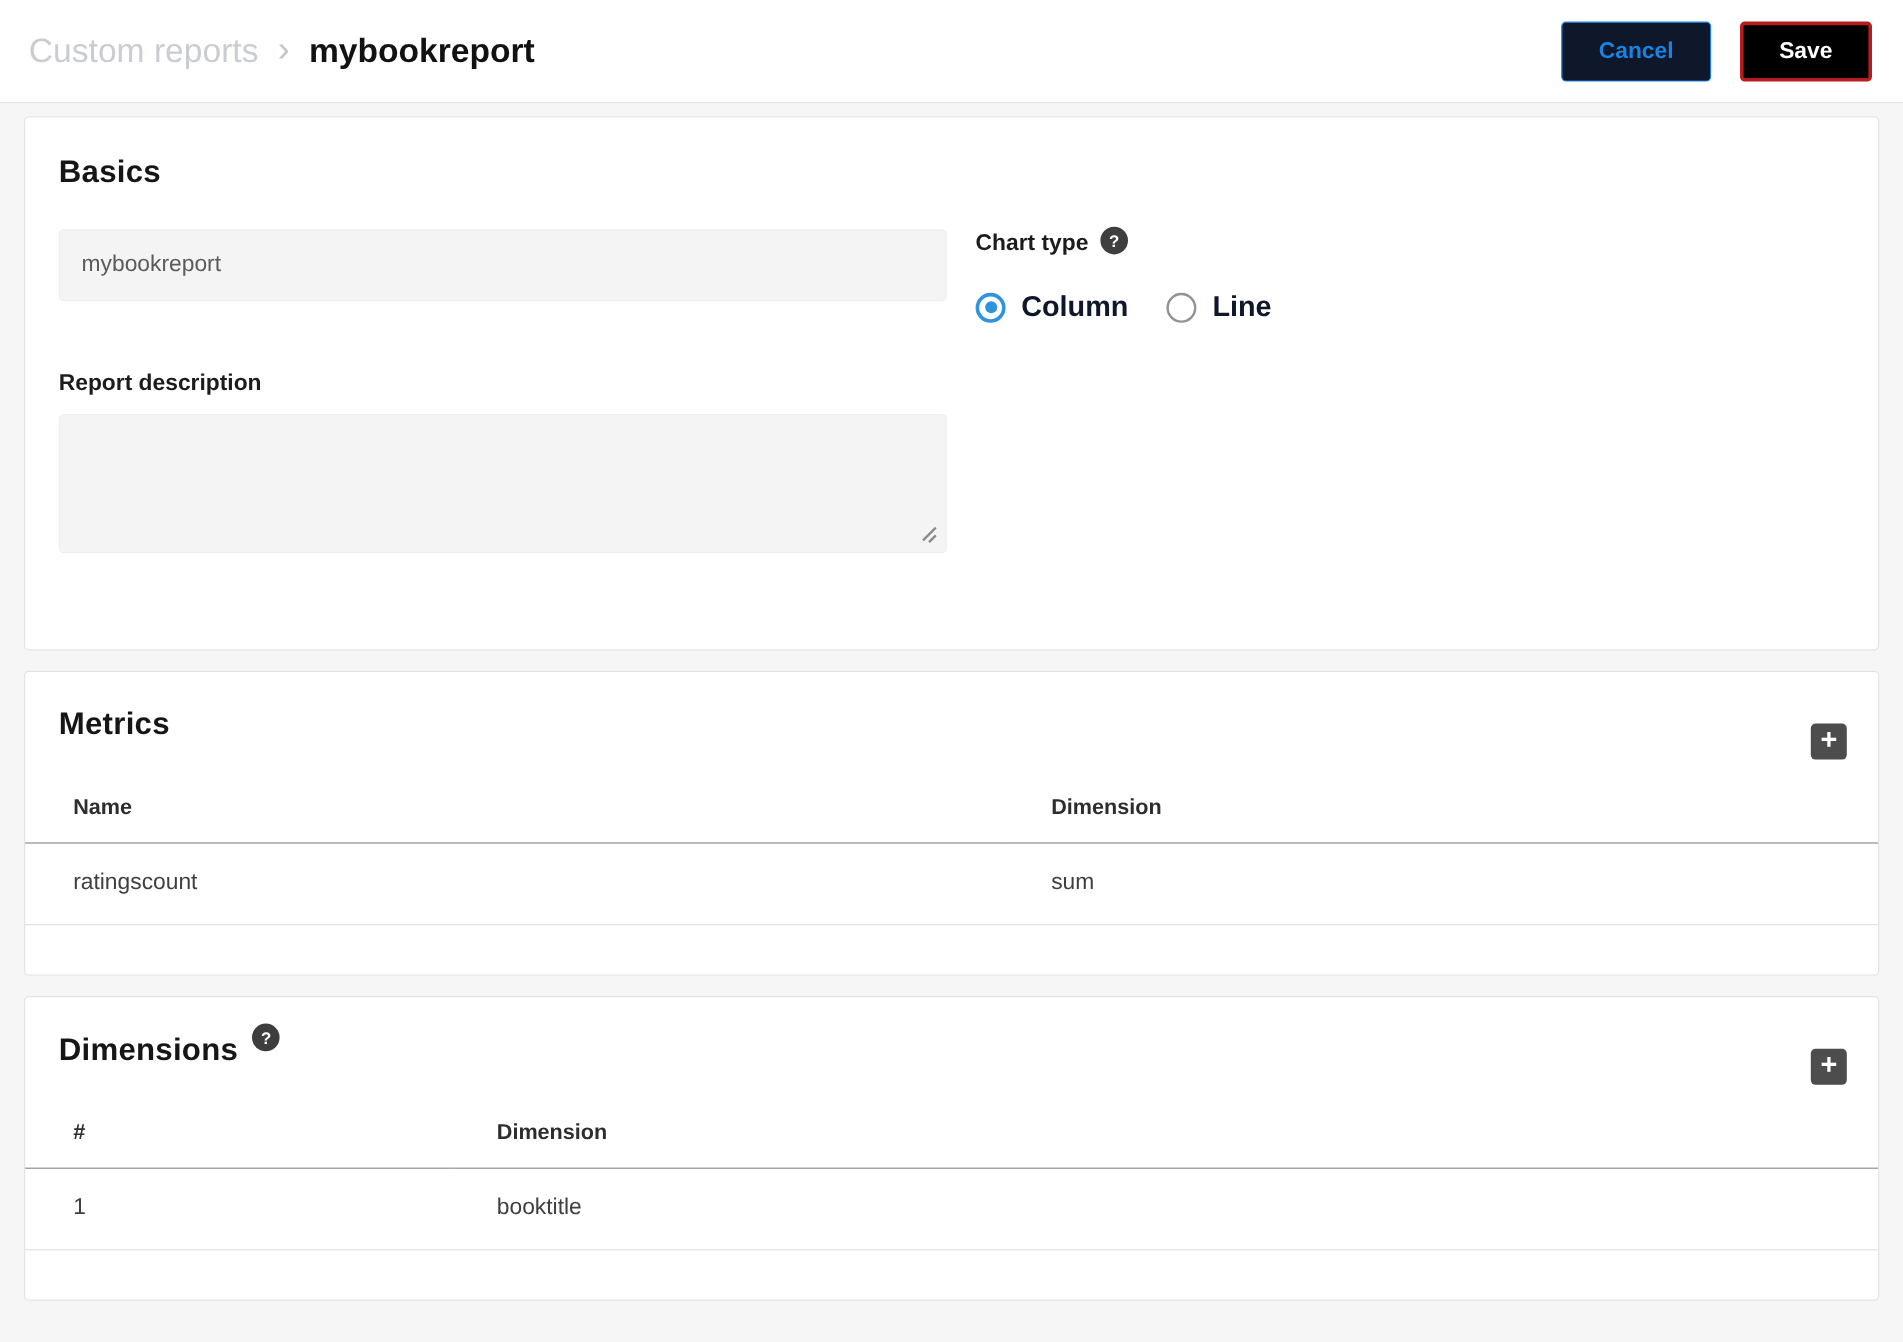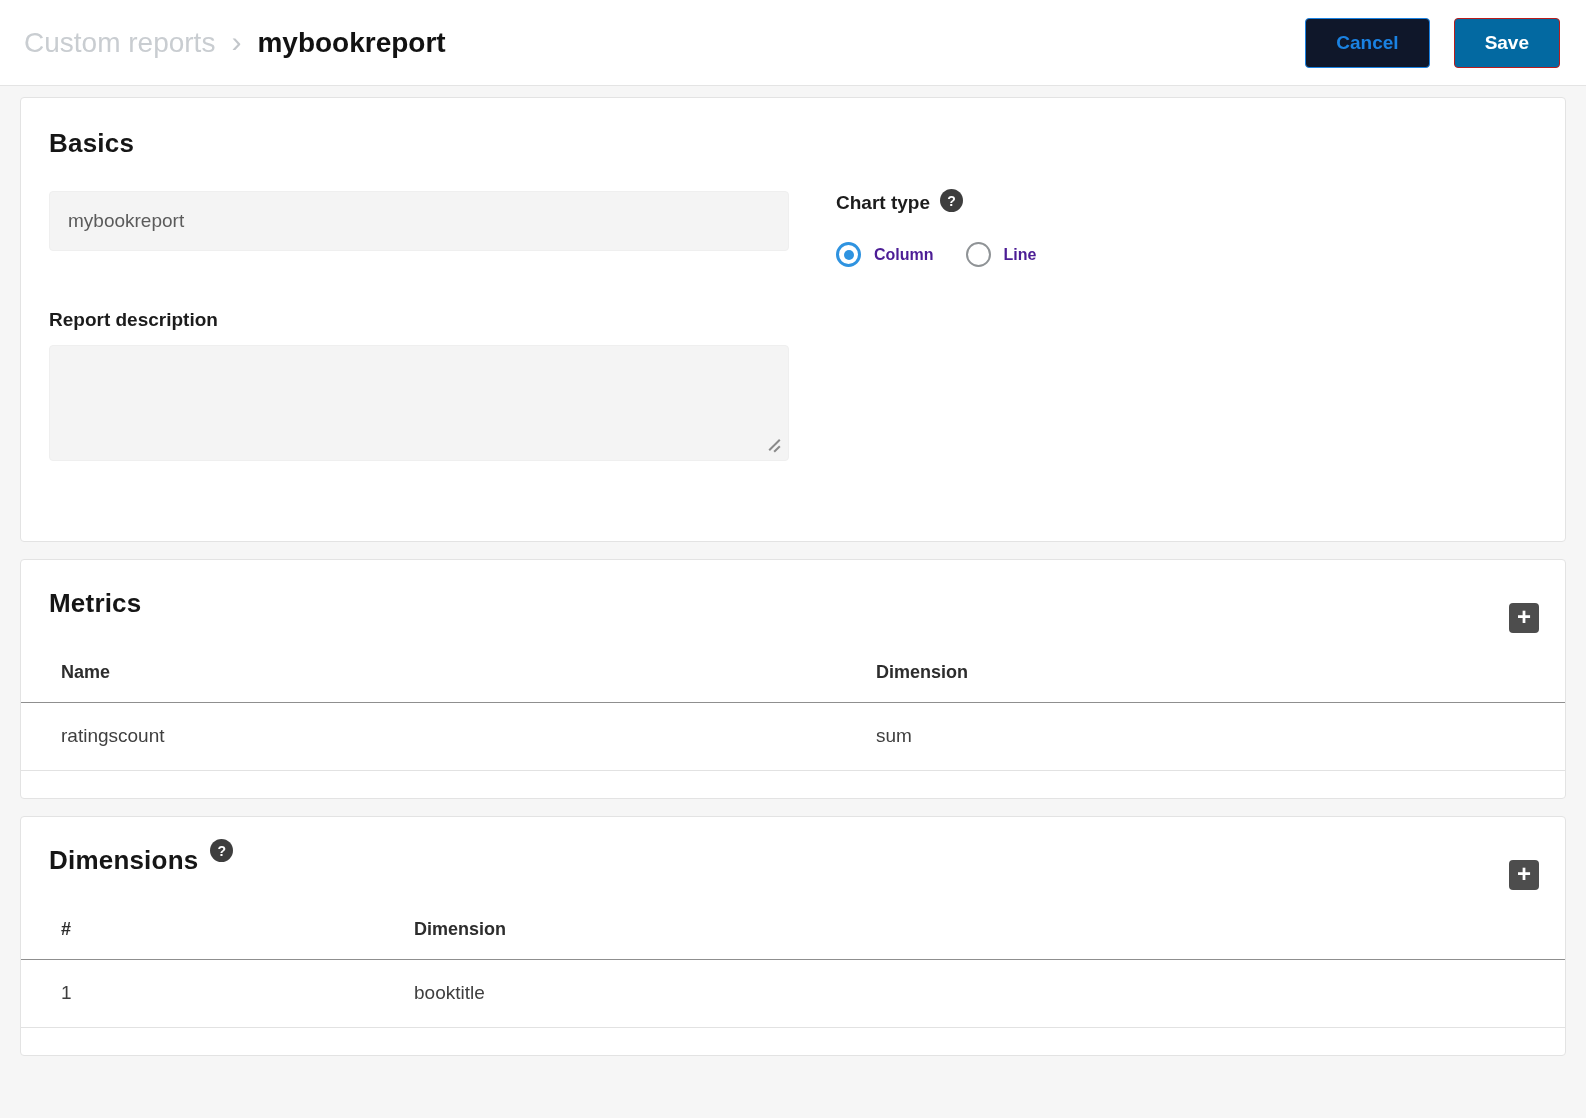--- a/index.html
+++ b/index.html
@@ -37,22 +37,22 @@
     font-weight: 700;
     cursor: pointer;
     padding: 0 30px;
   }
   .btn-cancel {
     background: #0f172a;
     border: 1px solid #1a82e2;
     color: #1a82e2;
   }
   .btn-save {
-    background: #0369a1;
-    border: 1px solid #b91c1c;
+    background: #000000;
+    border: 3px solid #b91c1c;
     color: #ffffff;
   }
 
   
   .page-body { padding: 11px 20px 20px 20px; }
   .card {
     background: #ffffff;
     border: 1px solid #e3e3e3;
     border-radius: 4px;
     margin-bottom: 17px;
@@ -62,21 +62,21 @@
     font-weight: 700;
     color: #161616;
     margin: 0;
     letter-spacing: 0.2px;
   }
 
   
   .basics-card { padding: 30px 28px 80px 28px; }
   .basics-grid { display: flex; margin-top: 32px; }
   .basics-left { width: 740px; flex: none; }
-  .basics-right { margin-left: 47px; }
+  .basics-right { margin-left: 24px; }
 
   .field-label {
     display: block;
     font-size: 19px;
     font-weight: 700;
     color: #1c1c1c;
     margin-bottom: 14px;
   }
   .text-input {
     width: 740px;
@@ -125,39 +125,39 @@
     display: inline-flex;
     align-items: center;
     justify-content: center;
     margin-left: 10px;
     position: relative;
     top: -2px;
     flex: none;
   }
   .radio-row { display: flex; align-items: center; gap: 32px; margin-top: 28px; }
   .radio-option { display: flex; align-items: center; gap: 13px; cursor: pointer; }
-  .radio-label { font-size: 16px; font-weight: 600; color: #4c1d95; }
+  .radio-label { font-size: 24px; font-weight: 600; color: #0f172a; }
   .radio-circle {
     width: 25px; height: 25px;
     border-radius: 50%;
     border: 2px solid #8f9396;
     background: #ffffff;
     display: flex;
     align-items: center;
     justify-content: center;
     flex: none;
   }
   .radio-circle.selected { border: 3.5px solid #2f93e0; }
   .radio-dot { width: 0; height: 0; }
   .radio-circle.selected .radio-dot {
     width: 10px; height: 10px; border-radius: 50%; background: #2f93e0;
   }
 
   
-  .table-card { padding: 0 0 27px 0; }
+  .table-card { padding: 0 0 41px 0; }
   .table-card-head {
     display: flex;
     justify-content: space-between;
     align-items: flex-start;
     padding: 28px 26px 0 28px;
   }
   .title-with-help { display: flex; align-items: flex-start; }
   .title-with-help .help-icon { top: -6px; margin-left: 12px; }
   .add-btn {
     width: 30px; height: 30px;

